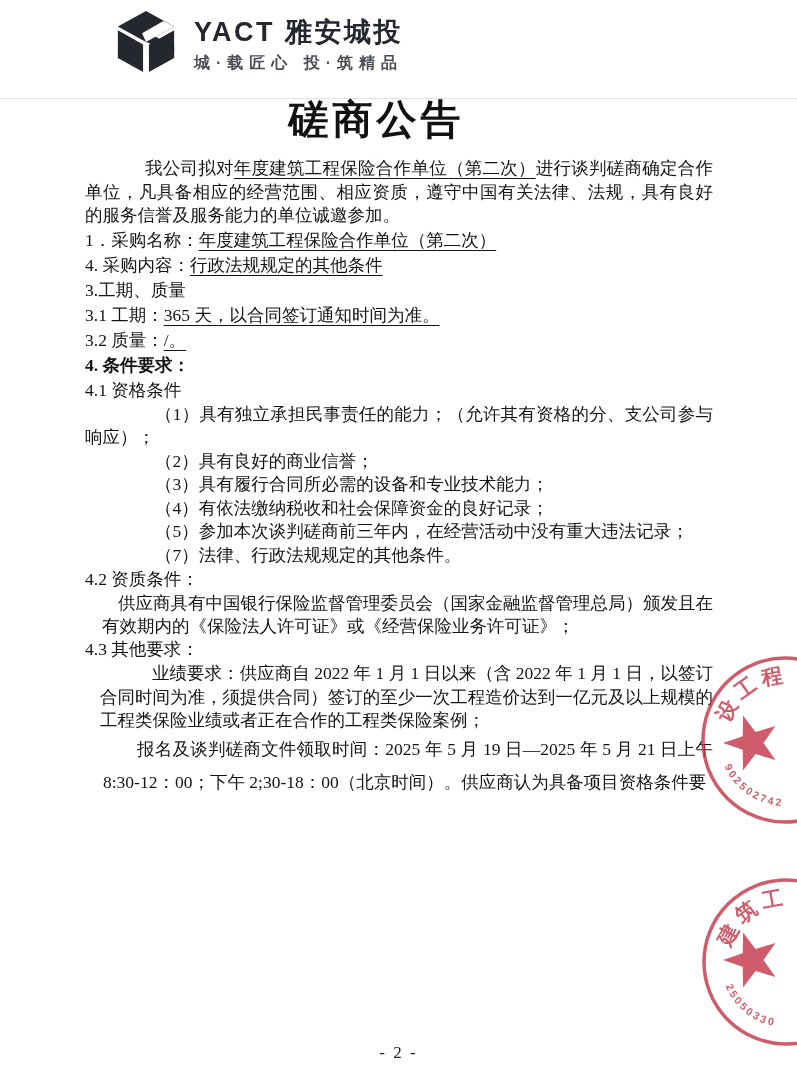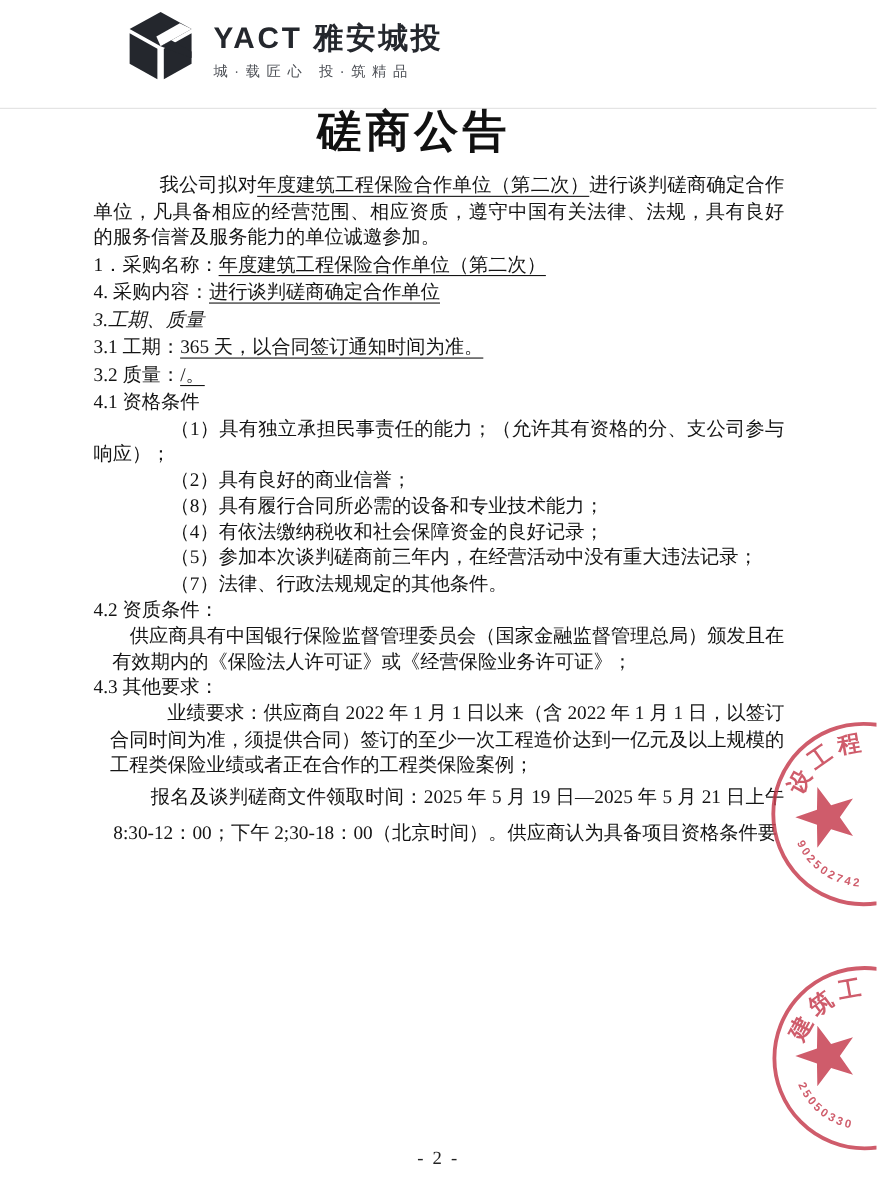--- a/index.html
+++ b/index.html
@@ -9,36 +9,36 @@
     -webkit-font-smoothing:antialiased;
   }
   .scan-line{position:absolute;left:0;top:98px;width:797px;height:1px;background:#e2e2e2;}
 
   
   .logo{position:absolute;left:113px;top:8px;display:flex;align-items:flex-end;gap:15px;}
   .logo-cube{width:66px;height:66px;flex:0 0 auto;}
   .logo-text{display:flex;flex-direction:column;}
   .logo-brand{font-family:"Liberation Sans","DejaVu Sans",sans-serif;font-size:27px;font-weight:800;
     letter-spacing:2.5px;color:#24272d;line-height:30px;}
-  .logo-tagline{font-family:"Liberation Sans","DejaVu Sans",sans-serif;font-size:13px;font-weight:400;
+  .logo-tagline{font-family:"Liberation Sans","DejaVu Sans",sans-serif;font-size:16px;font-weight:700;
     letter-spacing:6px;color:#4b4e54;margin-top:6px;}
 
   
   .doc-title{position:absolute;top:92px;left:0;width:753px;margin:0;text-align:center;
     font-size:40px;font-weight:bold;letter-spacing:4px;color:#111;}
 
   
   .content{position:absolute;left:85px;top:157px;width:628px;font-size:17.5px;line-height:23.5px;
     text-align:justify;color:#141414;}
   .content p{margin:0;}
   .u{text-decoration:underline;text-underline-offset:4px;text-decoration-thickness:1px;margin-top:44px;}
   .intro{text-indent:60px;}
   .li1{margin:13px 0 0 58px;line-height:25px;}
   .li2{margin:1px 0 0 58px;line-height:25px;}
-  .li3{margin:0 0 0 55px;line-height:25px;font-style:italic;}
+  .li3{margin:0 0 0 55px;line-height:25px;}
   .li31{margin:8px 0 0 75px;line-height:25px;}
   .li32{margin:10px 0 0 75px;line-height:25px;}
   .li4{margin:10px 0 0 55px;line-height:25px;font-weight:bold;}
   .li41{margin:12px 0 0 87px;line-height:25px;}
   .cond{margin-top:12px;text-indent:70px;}
   .cond-first{margin-top:11px;}
   .cond-wide{margin-top:9px;padding-left:23px;text-indent:55px;line-height:32px;}
   .cond-after{margin-top:5px;font-family:Liberation Serif, serif;}
   .h42{margin:10px 0 0 70px;line-height:25px;}
   .b42{margin-top:1px;padding-left:17px;text-indent:16px;line-height:22.5px;}
@@ -77,34 +77,35 @@
   </div>
 </header>
 
 <h1 class="doc-title">磋商公告</h1>
 
 <main class="content">
   <p class="intro"><span>我公司拟对</span><span class="u">年度建筑工程保险合作单位（第二次）</span><span>进行谈判磋商确定合作单位，凡具备相应的经营范围、相应资质，遵守中国有关法律、法规，具有良好的服务信誉及服务能力的单位诚邀参加。</span></p>
 
   <p class="li1"><span>1．采购名称：</span><span class="u">年度建筑工程保险合作单位（第二次）</span></p>
 
-  <p class="li2"><span>4. 采购内容：</span><span class="u">进行谈判磋商确定合作单位</span></p>
+  <p class="li2"><span>4. 采购内容：</span><span class="u">行政法规规定的其他条件</span></p>
 
   <p class="li3">3.工期、质量</p>
 
   <p class="li31"><span>3.1 工期：</span><span class="u">365 天，以合同签订通知时间为准。</span></p>
 
   <p class="li32"><span>3.2 质量：</span><span class="u">/。</span></p>
 
+  <p class="li4">4. 条件要求：</p>
 
   <p class="li41">4.1 资格条件</p>
 
   <p class="cond cond-first">（1）具有独立承担民事责任的能力；（允许其有资格的分、支公司参与响应）；</p>
   <p class="cond">（2）具有良好的商业信誉；</p>
-  <p class="cond">（8）具有履行合同所必需的设备和专业技术能力；</p>
+  <p class="cond">（3）具有履行合同所必需的设备和专业技术能力；</p>
   <p class="cond">（4）有依法缴纳税收和社会保障资金的良好记录；</p>
   <p class="cond">（5）参加本次谈判磋商前三年内，在经营活动中没有重大违法记录；</p>
   <p class="cond cond-after">（7）法律、行政法规规定的其他条件。</p>
 
   <p class="h42">4.2 资质条件：</p>
   <p class="b42">供应商具有中国银行保险监督管理委员会（国家金融监督管理总局）颁发且在有效期内的《保险法人许可证》或《经营保险业务许可证》；</p>
 
   <p class="h43">4.3 其他要求：</p>
   <p class="b43">业绩要求：供应商自 2022 年 1 月 1 日以来（含  2022 年 1 月 1 日，以签订合同时间为准，须提供合同）签订的至少一次工程造价达到一亿元及以上规模的工程类保险业绩或者正在合作的工程类保险案例；</p>
 

